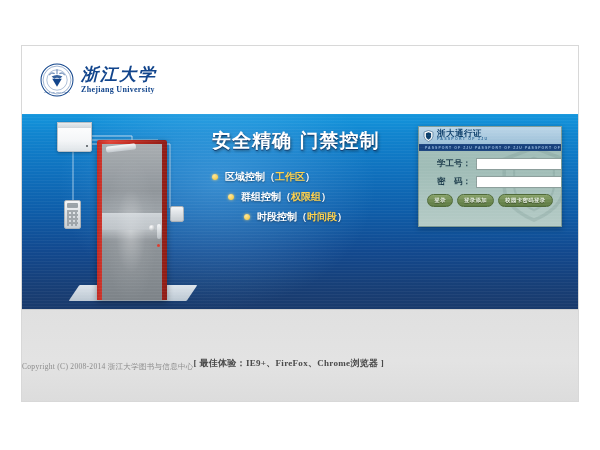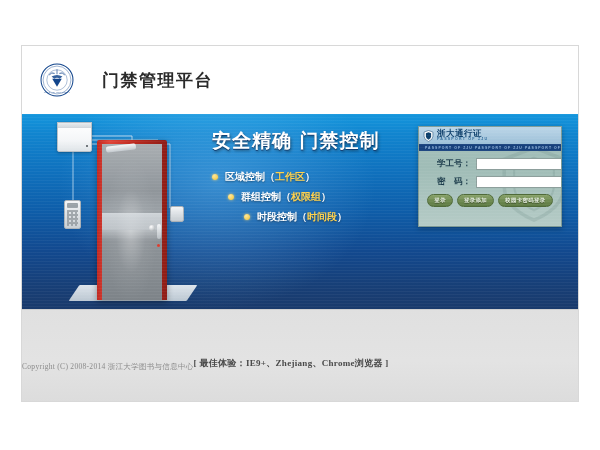--- a/index.html
+++ b/index.html
@@ -554,22 +554,25 @@
           <circle cx="50" cy="50" r="47" fill="none" stroke="#12458c" stroke-width="3"></circle>
           <circle cx="50" cy="50" r="41" fill="none" stroke="#12458c" stroke-width="1.2"></circle>
           <circle cx="50" cy="50" r="30" fill="none" stroke="#12458c" stroke-width="1"></circle>
           <path d="M34 40 Q50 30 66 40 L58 46 Q50 41 42 46 Z" fill="#12458c" opacity="0.85"></path>
           <path d="M36 46 L64 46 L50 70 Z" fill="#12458c"></path>
           <path d="M28 34 Q34 26 42 30" fill="none" stroke="#12458c" stroke-width="2.4" stroke-linecap="round"></path>
           <path d="M72 34 Q66 26 58 30" fill="none" stroke="#12458c" stroke-width="2.4" stroke-linecap="round"></path>
           <path d="M50 20 L50 32" stroke="#12458c" stroke-width="2" stroke-linecap="round"></path>
           <text x="50" y="88" font-size="7" fill="#12458c" text-anchor="middle" font-family="Liberation Serif, serif">ZHEJIANG UNIVERSITY</text>
         </svg>
+        <div class="logo-word">
+          <div class="logo-cn">浙江大学</div>
+          <div class="logo-en">Zhejiang University</div>
+        </div>
       </div>
-      <div class="platform-title">门禁管理平台</div>
     </div>
 
     <div class="banner">
       <div class="banner-glow"></div>
 
       <div class="door-art">
 
         <svg width="150" height="185" style="position:absolute;left:0;top:0;">
           <path d="M27 14 L27 78" stroke="#b9d6ec" stroke-width="1" fill="none" opacity="0.85"></path>
           <path d="M44 14 L86 14 L86 22" stroke="#cfe4f4" stroke-width="1" fill="none" opacity="0.85"></path>
@@ -660,17 +663,17 @@
             <button class="gbtn">登录</button>
             <button class="gbtn">登录添加</button>
             <button class="gbtn">校园卡密码登录</button>
           </div>
         </div>
       </div>
     </div>
 
     <div class="footer">
       <div class="copyright">Copyright (C) 2008-2014 浙江大学图书与信息中心</div>
-      <div class="browser-note">[ 最佳体验：IE9+、Zhejiang、Chrome浏览器 ]</div>
+      <div class="browser-note">[ 最佳体验：IE9+、FireFox、Chrome浏览器 ]</div>
     </div>
 
   </div>
 </div>
 
 </body></html>

